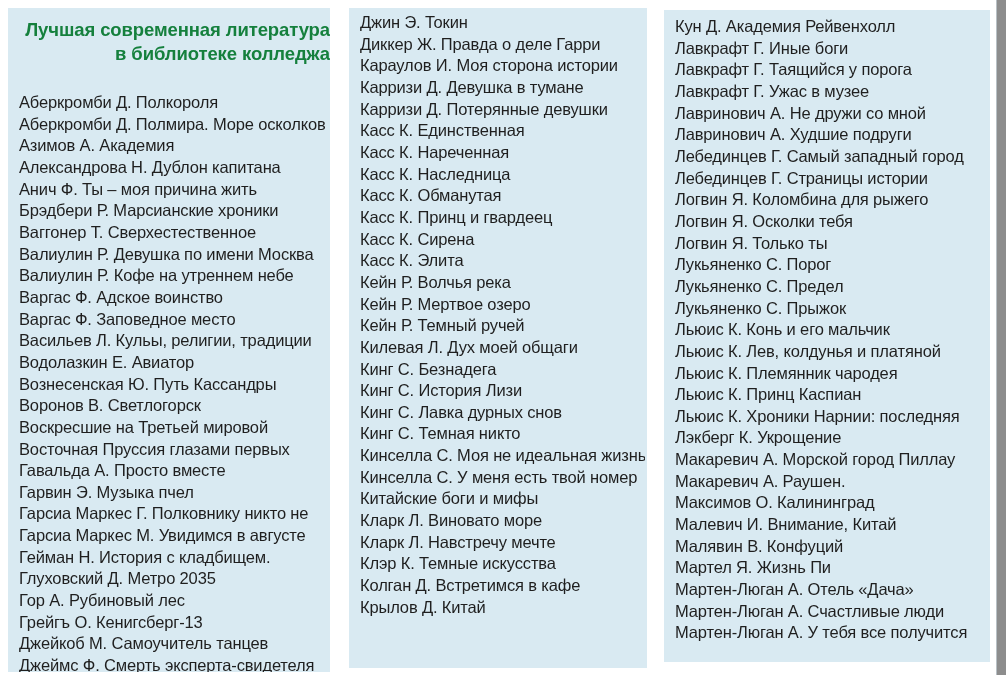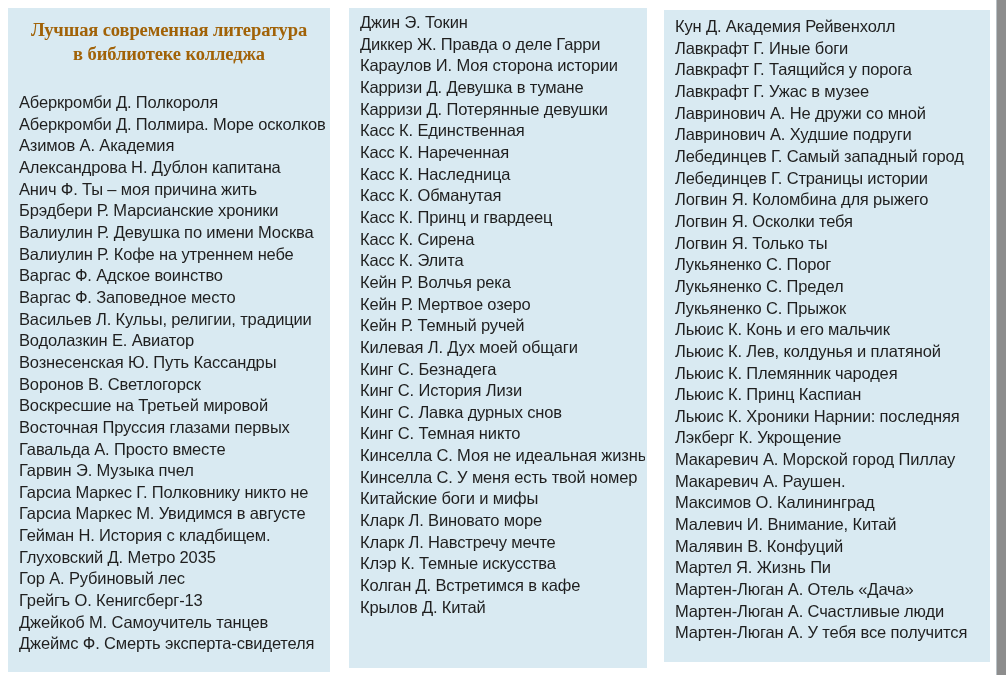--- a/index.html
+++ b/index.html
@@ -22,27 +22,26 @@
     background: #d9eaf2;
     overflow: hidden;
     box-sizing: border-box;
   }
   .col-1 { left: 8px;   top: 8px;  width: 322px; height: 664px; }
   .col-2 { left: 349px; top: 8px;  width: 298px; height: 660px; }
   .col-3 { left: 664px; top: 10px; width: 326px; height: 652px; }
 
   .title-block {
     padding-top: 10px;
-    text-align: center;
-    color: #a16207;
+    text-align: right;
+    color: #15803d;
     font-weight: bold;
     font-size: 18.5px;
     line-height: 24px;
     letter-spacing: -0.1px;
-    font-family: Liberation Serif, serif;
   }
   .entries {
     padding-left: 11px;
     padding-right: 2px;
   }
   .col-1 .entries { padding-top: 26px; }
   .col-2 .entries { padding-top: 4px; }
   .col-3 .entries { padding-top: 6px; }
 
   .entry {
@@ -74,20 +73,21 @@
       <div>Лучшая современная литература</div>
       <div>в библиотеке колледжа</div>
     </div>
     <div class="entries">
         <div class="entry">Аберкромби Д. Полкороля</div>
         <div class="entry">Аберкромби Д. Полмира. Море осколков</div>
         <div class="entry">Азимов А. Академия</div>
         <div class="entry">Александрова Н. Дублон капитана</div>
         <div class="entry">Анич Ф. Ты – моя причина жить</div>
         <div class="entry">Брэдбери Р. Марсианские хроники</div>
+        <div class="entry">Ваггонер Т. Сверхестественное</div>
         <div class="entry">Валиулин Р. Девушка по имени Москва</div>
         <div class="entry">Валиулин Р. Кофе на утреннем небе</div>
         <div class="entry">Варгас Ф. Адское воинство</div>
         <div class="entry">Варгас Ф. Заповедное место</div>
         <div class="entry">Васильев Л. Кульы, религии, традиции</div>
         <div class="entry">Водолазкин Е. Авиатор</div>
         <div class="entry">Вознесенская Ю. Путь Кассандры</div>
         <div class="entry">Воронов В. Светлогорск</div>
         <div class="entry">Воскресшие на Третьей мировой</div>
         <div class="entry">Восточная Пруссия глазами первых</div>

